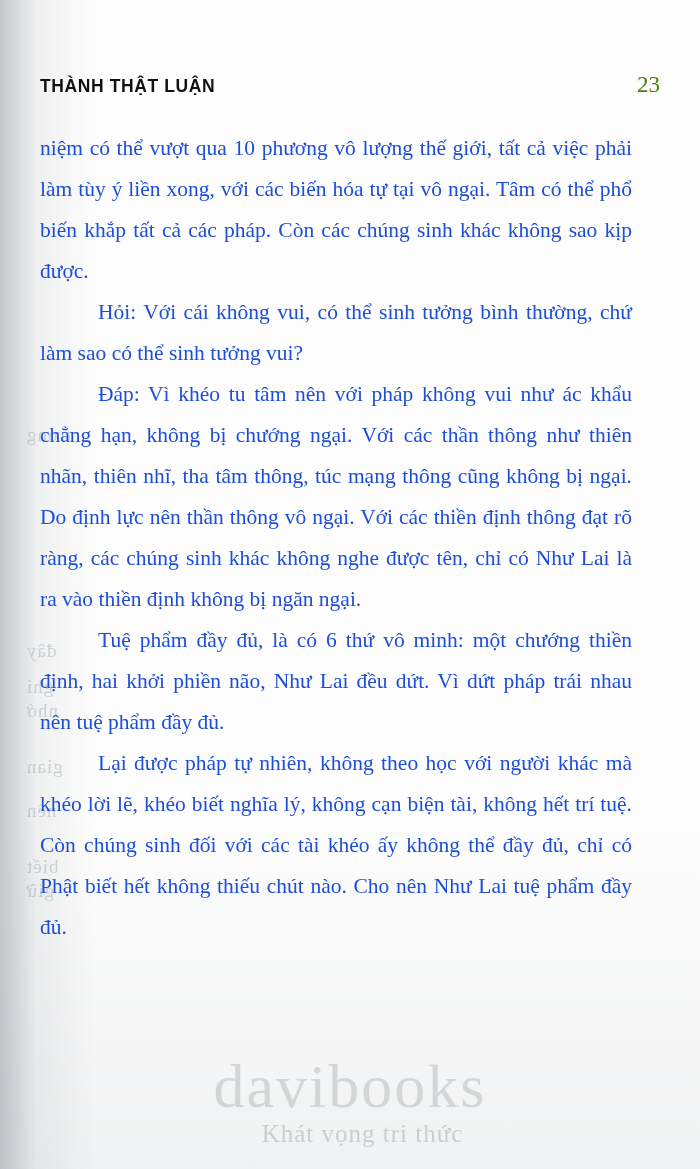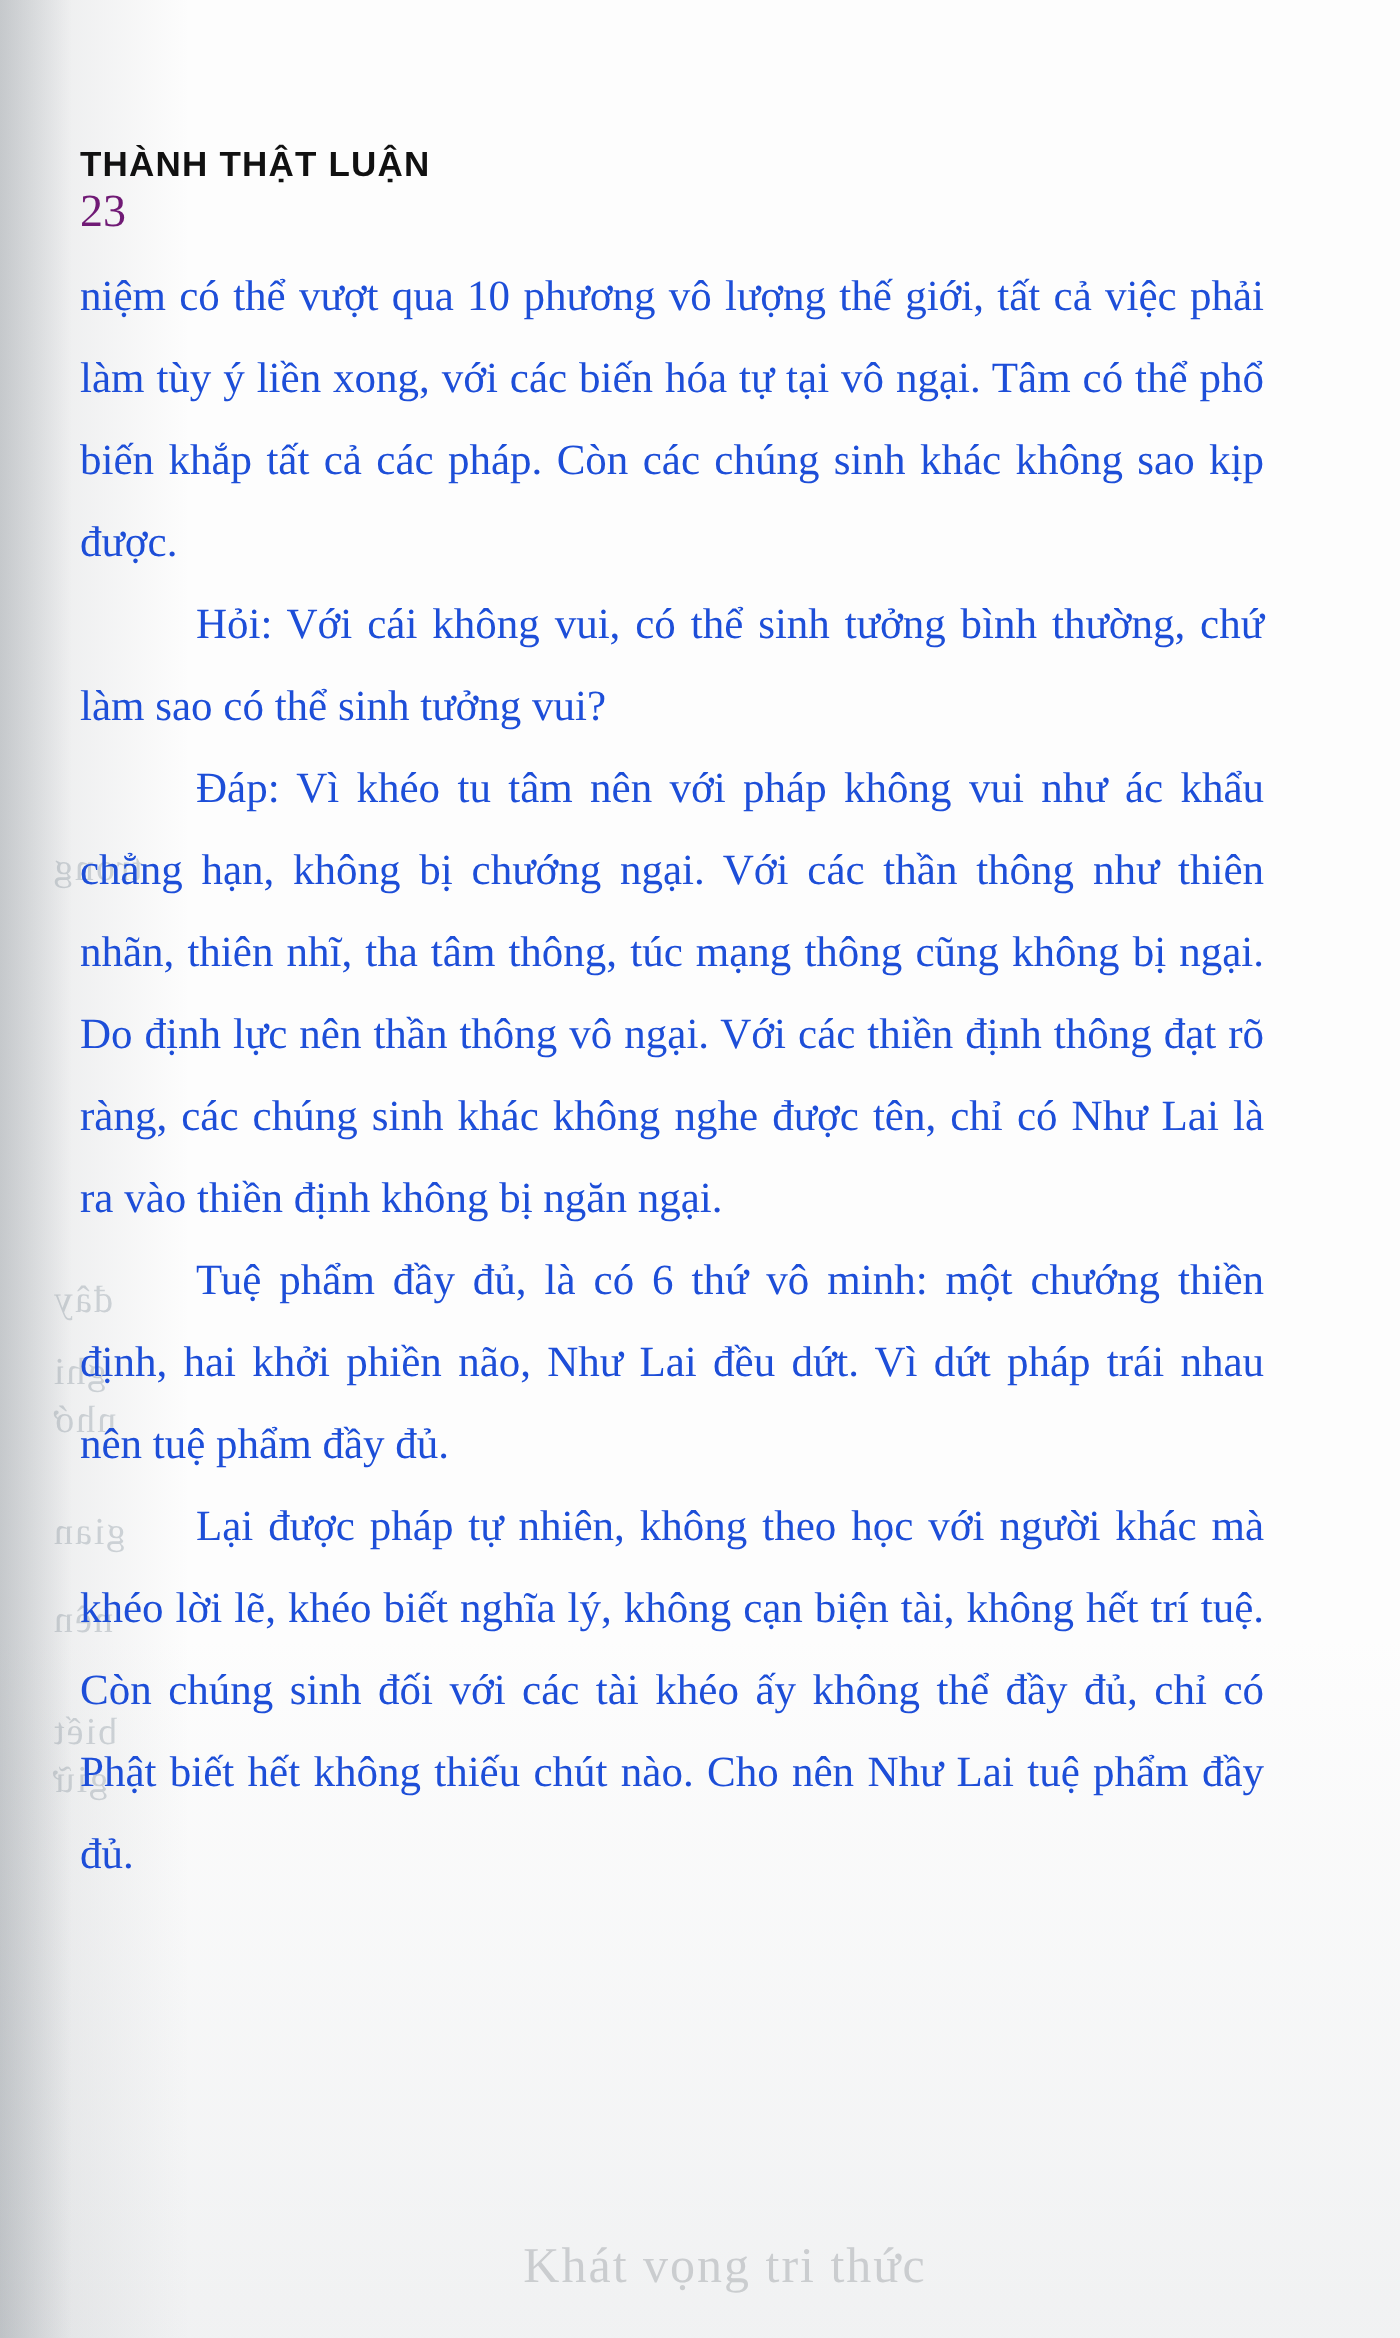--- a/index.html
+++ b/index.html
@@ -38,34 +38,33 @@
 
   .header {
     position: absolute;
     top: 72px;
     left: 40px;
     right: 40px;
     display: flex;
     align-items: baseline;
     justify-content: space-between;
     z-index: 4;
-    flex-direction: column;
   }
   .running-title {
     font-family: "Liberation Sans", sans-serif;
     font-weight: 700;
     font-size: 17.5px;
     letter-spacing: 0.6px;
     color: #111;
   }
   .page-number {
     font-family: "Liberation Serif", serif;
     font-size: 23px;
     font-weight: 400;
-    color: #701a75;
+    color: #4d7c0f;
   }
 
   .body-text {
     position: absolute;
     top: 128px;
     left: 40px;
     width: 592px;
     z-index: 4;
   }
   .body-text p {
@@ -143,16 +142,17 @@
 
   <div class="body-text">
     <p>niệm có thể vượt qua 10 phương vô lượng thế giới, tất cả việc phải làm tùy ý liền xong, với các biến hóa tự tại vô ngại. Tâm có thể phổ biến khắp tất cả các pháp. Còn các chúng sinh khác không sao kịp được.</p>
     <p class="indent">Hỏi: Với cái không vui, có thể sinh tưởng bình thường, chứ làm sao có thể sinh tưởng vui?</p>
     <p class="indent">Đáp: Vì khéo tu tâm nên với pháp không vui như ác khẩu chẳng hạn, không bị chướng ngại. Với các thần thông như thiên nhãn, thiên nhĩ, tha tâm thông, túc mạng thông cũng không bị ngại. Do định lực nên thần thông vô ngại. Với các thiền định thông đạt rõ ràng, các chúng sinh khác không nghe được tên, chỉ có Như Lai là ra vào thiền định không bị ngăn ngại.</p>
     <p class="indent">Tuệ phẩm đầy đủ, là có 6 thứ vô minh: một chướng thiền định, hai khởi phiền não, Như Lai đều dứt. Vì dứt pháp trái nhau nên tuệ phẩm đầy đủ.</p>
     <p class="indent">Lại được pháp tự nhiên, không theo học với người khác mà khéo lời lẽ, khéo biết nghĩa lý, không cạn biện tài, không hết trí tuệ. Còn chúng sinh đối với các tài khéo ấy không thể đầy đủ, chỉ có Phật biết hết không thiếu chút nào. Cho nên Như Lai tuệ phẩm đầy đủ.</p>
   </div>
 
   <div class="watermark">
+    <span class="wm-main">davibooks</span>
     <span class="wm-sub">Khát vọng tri thức</span>
   </div>
 
 </div>
 
 </body></html>

